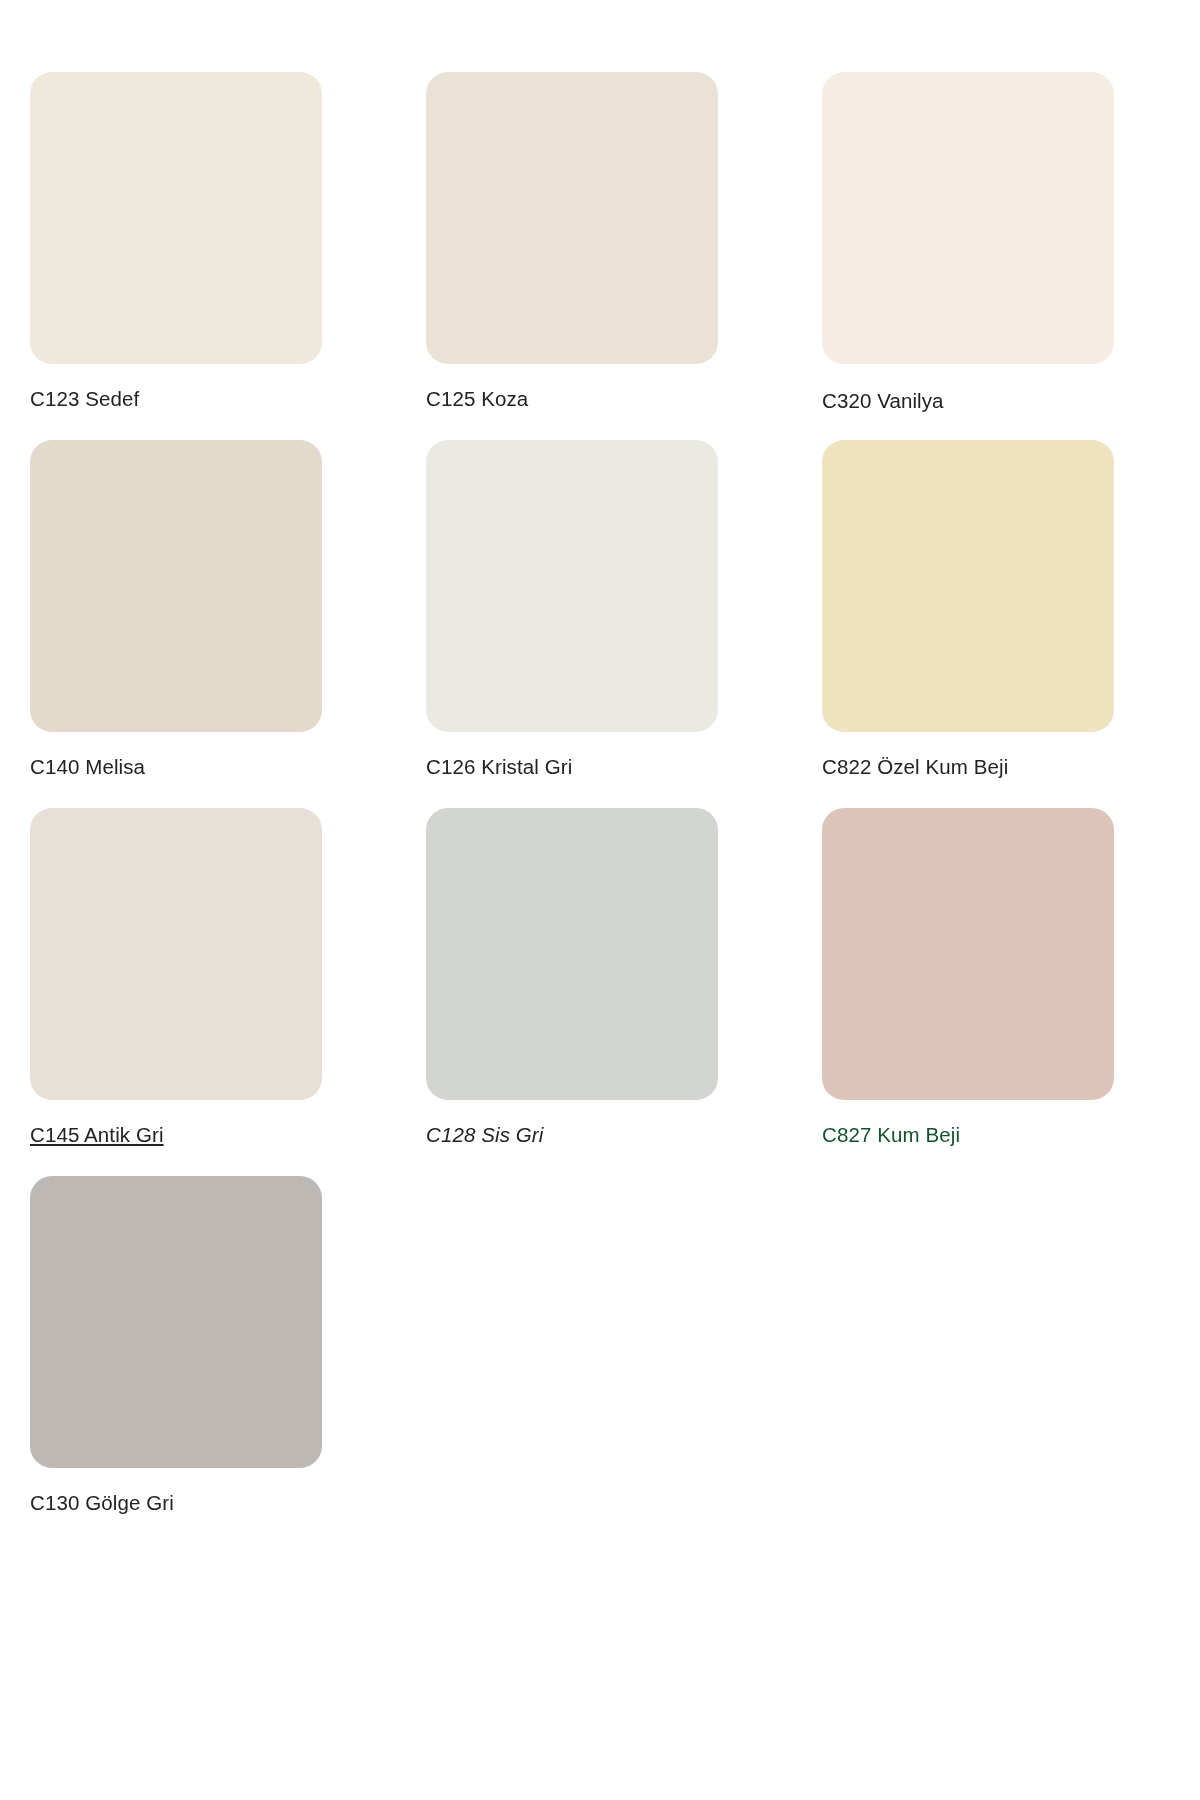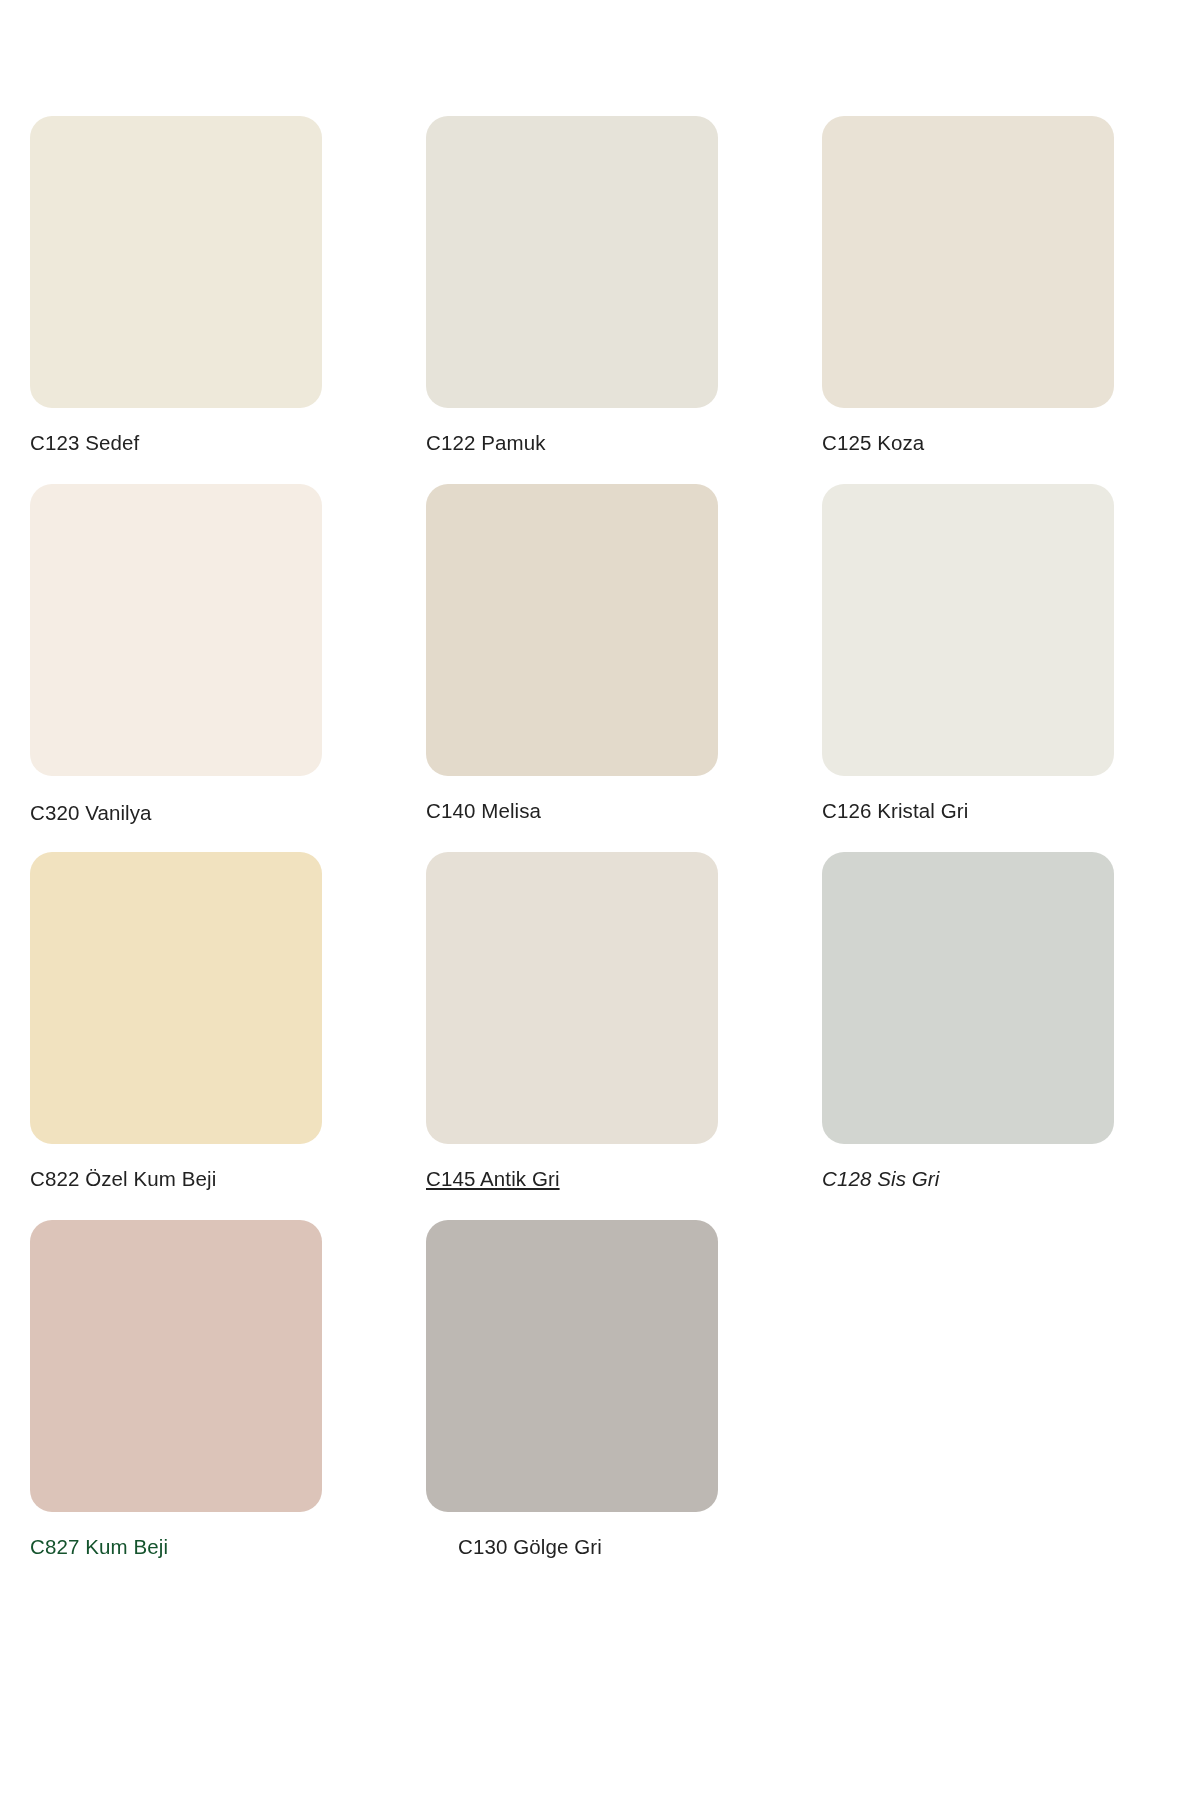--- a/index.html
+++ b/index.html
@@ -13,21 +13,21 @@
     background: #ffffff;
     font-family: "Liberation Sans", "DejaVu Sans", sans-serif;
     -webkit-font-smoothing: antialiased;
     overflow: hidden;
   }
 
   .palette-sheet {
     box-sizing: border-box;
     width: 1200px;
     height: 1800px;
-    padding: 116px 30px 0 30px;
+    padding: 72px 30px 0 30px;
     background: #ffffff;
   }
 
   .swatch-grid {
     display: grid;
     grid-template-columns: repeat(3, 292px);
     grid-auto-rows: 368px;
     column-gap: 104px;
     row-gap: 0px;
     justify-content: start;
@@ -61,24 +61,20 @@
 <body style="background: rgb(255, 255, 255);">
 
 <div class="palette-sheet">
   <div class="swatch-grid">
 
     <div class="swatch-cell">
       <div class="swatch-chip" style="background: rgb(238, 233, 218);"></div>
       <div class="swatch-label" style="color: rgb(34, 34, 34);">C123 Sedef</div>
     </div>
 
-    <div class="swatch-cell">
-      <div class="swatch-chip" style="background: rgb(230, 227, 217);"></div>
-      <div class="swatch-label" style="color: rgb(34, 34, 34);">C122 Pamuk</div>
-    </div>
 
     <div class="swatch-cell">
       <div class="swatch-chip" style="background: rgb(233, 226, 213);"></div>
       <div class="swatch-label" style="color: rgb(34, 34, 34);">C125 Koza</div>
     </div>
 
     <div class="swatch-cell">
       <div class="swatch-chip" style="background: rgb(245, 237, 228);"></div>
       <div class="swatch-label" style="color: rgb(34, 34, 34); margin-top: 24px;">C320 Vanilya</div>
     </div>
@@ -109,17 +105,17 @@
     </div>
 
 
     <div class="swatch-cell">
       <div class="swatch-chip" style="background: rgb(220, 196, 185);"></div>
       <div class="swatch-label" style="color: #14532d;">C827 Kum Beji</div>
     </div>
 
     <div class="swatch-cell">
       <div class="swatch-chip" style="background: rgb(189, 184, 179);"></div>
-      <div class="swatch-label" style="color: rgb(34, 34, 34); margin-left: 32px;">C130 Gölge Gri</div>
+      <div class="swatch-label" style="color: rgb(34, 34, 34);">C130 Gölge Gri</div>
     </div>
 
   </div>
 </div>
 
 </body></html>

